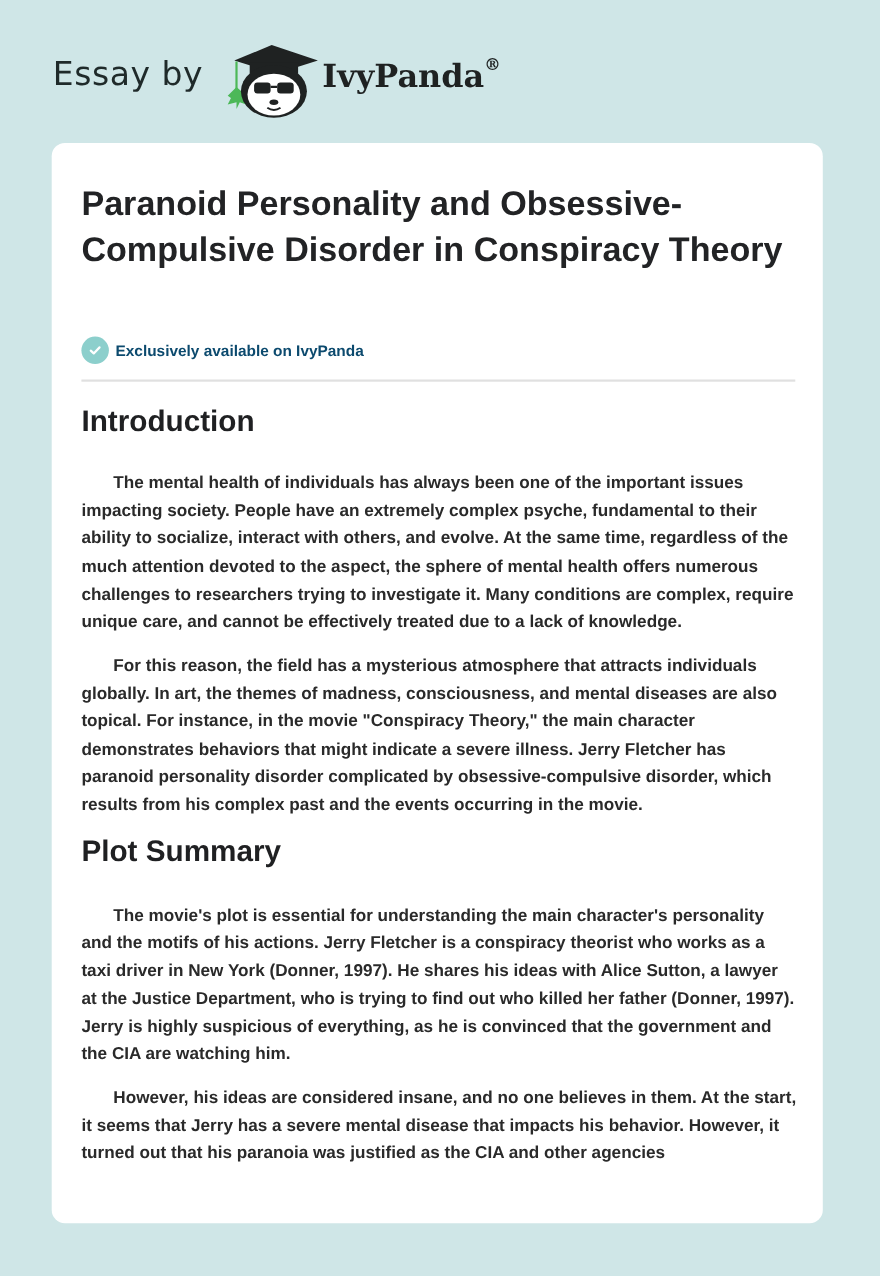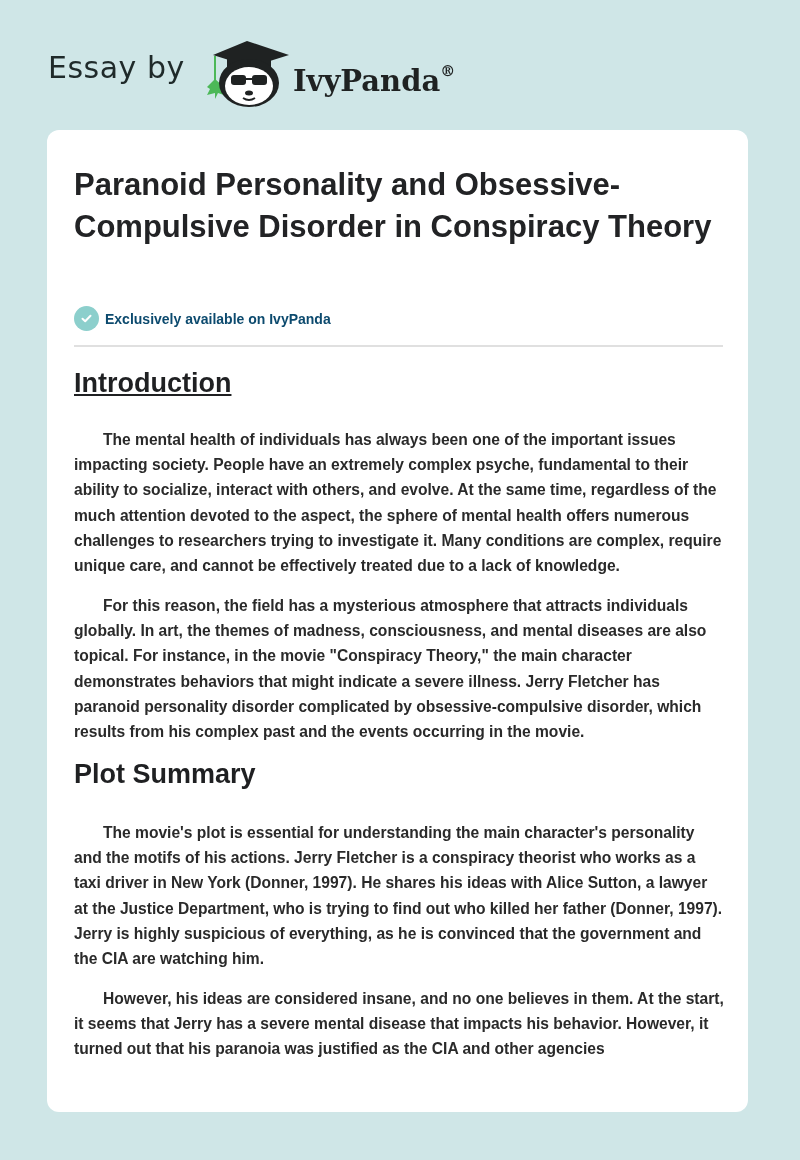--- a/index.html
+++ b/index.html
@@ -24,21 +24,21 @@
       color: #1f2a2a;
       letter-spacing: 0.5px;
     }
     .logo-icon {
       position: absolute;
       left: 203px; top: 37px;
       width: 90px; height: 72px;
     }
     .brand {
       position: absolute;
-      left: 293px; top: 64px;
+      left: 293px; top: 52px;
       font-family: "DejaVu Serif", serif;
       font-weight: bold;
       font-size: 29px;
       color: #1f2222;
     }
     .brand sup {
       font-size: 15px;
       vertical-align: top;
       position: relative;
       top: -2px;
@@ -140,21 +140,21 @@
     <span class="check-icon">
       <svg width="13" height="13" viewBox="0 0 13 13">
         <path d="M2.5,6.8 L5.2,9.3 L10.5,3.8" stroke="#ffffff" stroke-width="2" fill="none" stroke-linecap="round" stroke-linejoin="round"></path>
       </svg>
     </span>
     <span class="badge-text">Exclusively available on IvyPanda</span>
   </div>
 
   <div class="divider"></div>
 
-  <h2 class="h2" style="top:238px;text-decoration:underline;">Introduction</h2>
+  <h2 class="h2" style="top:238px;">Introduction</h2>
 
   <p class="para" style="top:297px;">The mental health of individuals has always been one of the important issues impacting society. People have an extremely complex psyche, fundamental to their ability to socialize, interact with others, and evolve. At the same time, regardless of the much attention devoted to the aspect, the sphere of mental health offers numerous challenges to researchers trying to investigate it. Many conditions are complex, require unique care, and cannot be effectively treated due to a lack of knowledge.</p>
 
   <p class="para" style="top:463px;">For this reason, the field has a mysterious atmosphere that attracts individuals globally. In art, the themes of madness, consciousness, and mental diseases are also topical. For instance, in the movie "Conspiracy Theory," the main character demonstrates behaviors that might indicate a severe illness. Jerry Fletcher has paranoid personality disorder complicated by obsessive-compulsive disorder, which results from his complex past and the events occurring in the movie.</p>
 
   <h2 class="h2" style="top:629px;">Plot Summary</h2>
 
   <p class="para" style="top:690px;">The movie's plot is essential for understanding the main character's personality and the motifs of his actions. Jerry Fletcher is a conspiracy theorist who works as a taxi driver in New York (Donner, 1997). He shares his ideas with Alice Sutton, a lawyer at the Justice Department, who is trying to find out who killed her father (Donner, 1997). Jerry is highly suspicious of everything, as he is convinced that the government and the CIA are watching him.</p>
 
   <p class="para" style="top:856px;">However, his ideas are considered insane, and no one believes in them. At the start, it seems that Jerry has a severe mental disease that impacts his behavior. However, it turned out that his paranoia was justified as the CIA and other agencies</p>

